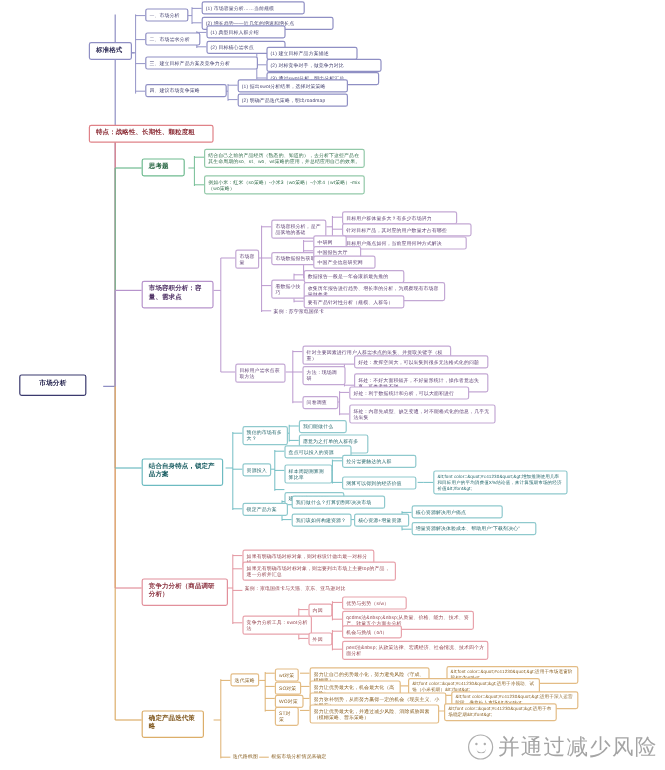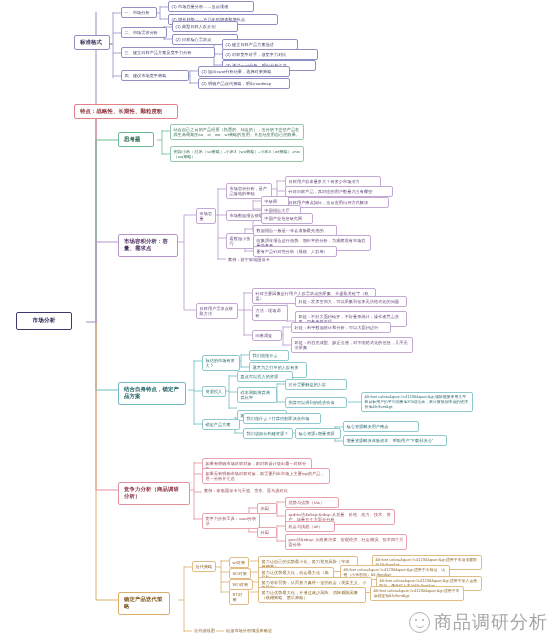--- a/index.html
+++ b/index.html
@@ -230,16 +230,16 @@
   <div class="node c7" style="left:258px;top:587px;width:108px;">努力让优势最大化，并通过减少风险、消除威胁因素（模糊策略、营乐策略）</div>
   <div class="node c7 tiny" style="left:370px;top:586px;width:94px;">&amp;lt;font color=&amp;quot;#c41230&amp;quot;&amp;gt;适用于市场稳定期&amp;lt;/font&amp;gt;</div>
 
   <div class="node c7 nb" style="left:192px;top:627px;width:34px;">迭代路线图</div>
   <div class="node c7 nb" style="left:224px;top:627px;width:74px;">根据市场分析情况来确定</div>
 
   <div class="watermark">
     <div class="wm-face">
       <div class="wm-mouth"></div>
     </div>
-    <div class="wm-text">商品调研分析</div>
+    <div class="wm-text">并通过减少风险</div>
   </div>
 
 </div>
 
 </body></html>

